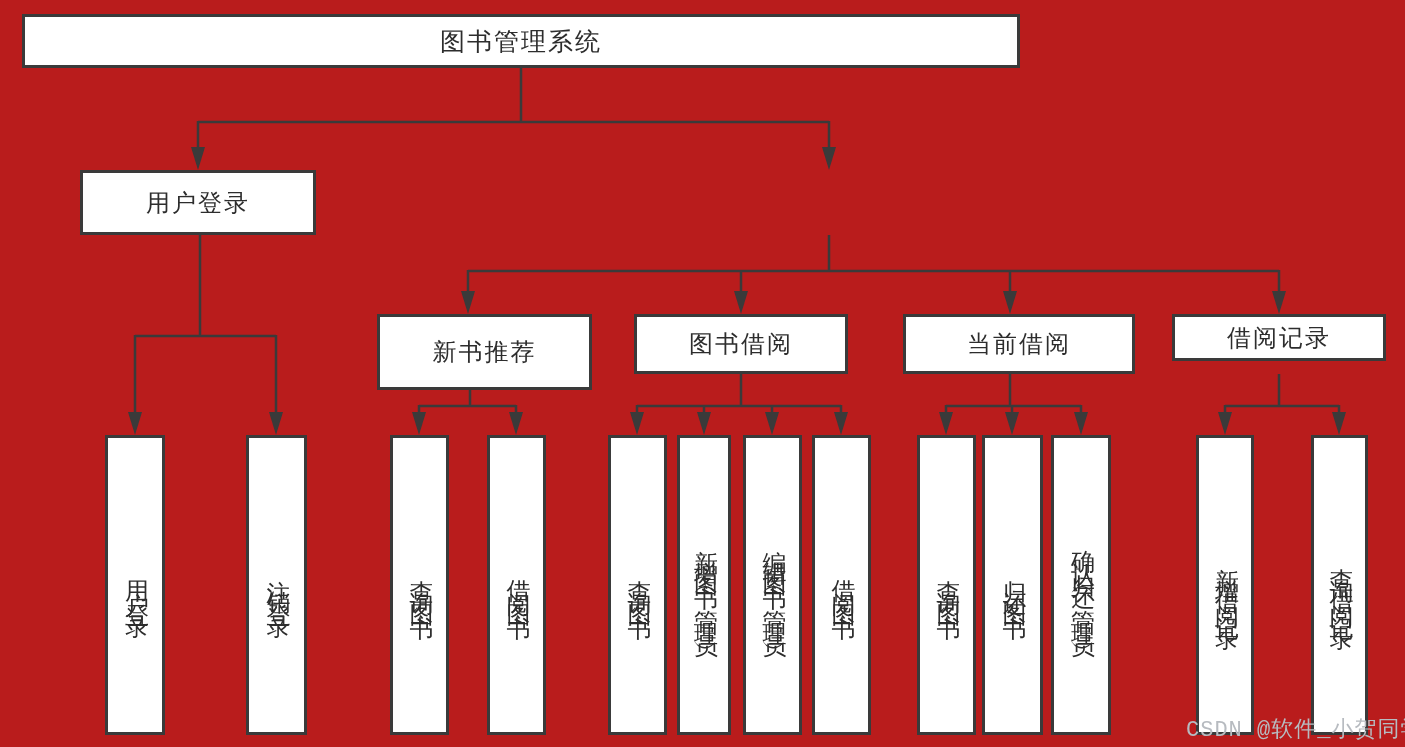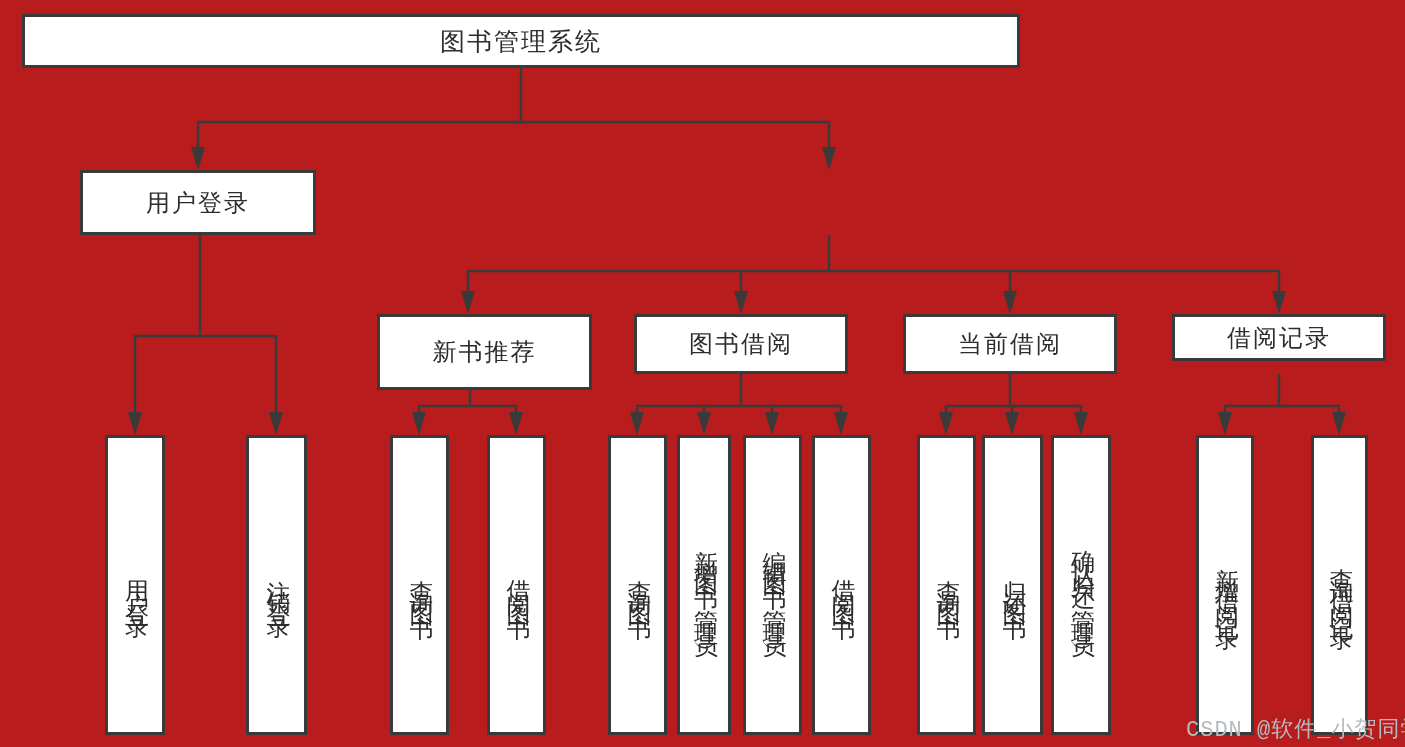--- a/index.html
+++ b/index.html
@@ -130,21 +130,21 @@
   <div class="node" style="left:80px; top:170px; width:236px; height:65px;">
     <span class="label">用户登录</span>
   </div>
 
   <div class="node" style="left:363px; top:314px; width:215px; height:76px;margin-left:14px;">
     <span class="label">新书推荐</span>
   </div>
   <div class="node" style="left:634px; top:314px; width:214px; height:60px;">
     <span class="label">图书借阅</span>
   </div>
-  <div class="node" style="left:903px; top:314px; width:214px; height:60px;">
+  <div class="node" style="left:903px; top:314px; width:232px; height:60px;">
     <span class="label">当前借阅</span>
   </div>
   <div class="node" style="left:1172px; top:314px; width:214px; height:47px;">
     <span class="label">借阅记录</span>
   </div>
 
   <div class="node leaf" style="left:105px; top:435px; width:60px; height:300px;">
     <span class="label">用户登录</span>
   </div>
   <div class="node leaf" style="left:246px; top:435px; width:61px; height:300px;">

